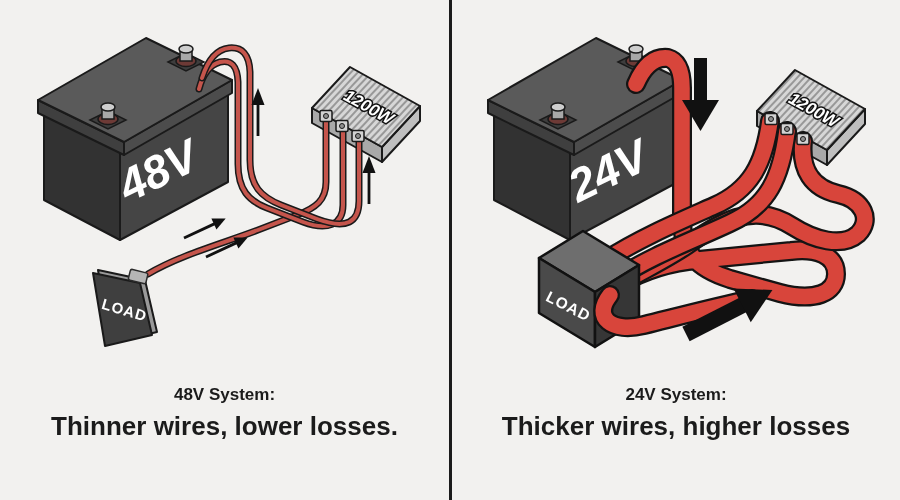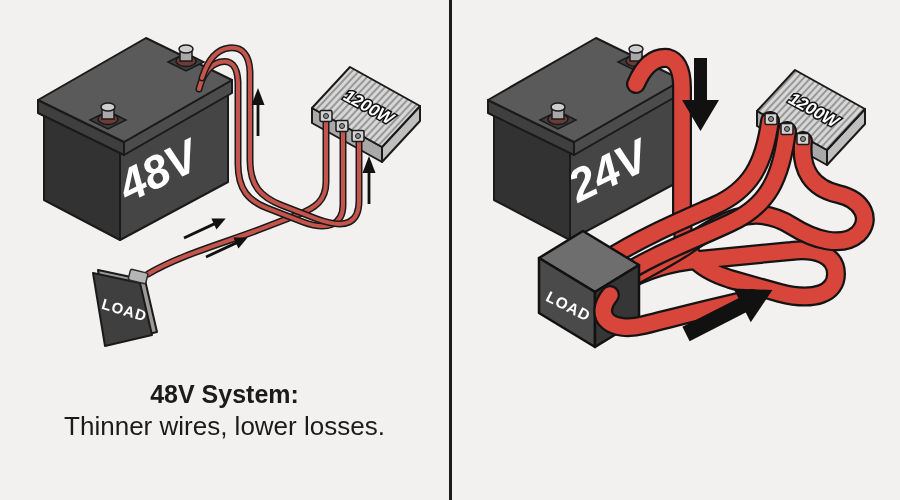--- a/index.html
+++ b/index.html
@@ -4,22 +4,22 @@
 <style>
   html,body{margin:0;padding:0;}
   body{font-family:"Liberation Sans", sans-serif; background:#e8e8e8;}
   .canvas{position:relative;width:900px;height:500px;background:#f2f1ef;overflow:hidden;}
   .panel{position:absolute;top:0;height:500px;}
   .panel.left{left:0;width:449px;}
   .panel.right{left:452px;width:448px;}
   .divider{position:absolute;left:449px;top:0;width:3px;height:500px;background:#1b1b1b;}
   .panel svg{position:absolute;left:0;top:0;}
   .caption{position:absolute;top:379px;left:0;right:0;text-align:center;color:#1b1b1b;}
-  .cap-title,.cap-formula{font-weight:700;font-size:25px;line-height:31px;}
-  .cap-note{font-weight:400;font-size:26px;line-height:32px;}
+  .cap-title,.cap-formula{font-weight:700;font-size:17px;line-height:31px;}
+  .cap-note{font-weight:700;font-size:26px;line-height:32px;}
   .wire-o{fill:none;stroke:#1a1a1a;stroke-width:7;stroke-linecap:round;stroke-linejoin:round;}
   .wire-c{fill:none;stroke:#c5554c;stroke-width:4;stroke-linecap:round;stroke-linejoin:round;}
   .wire-O{fill:none;stroke:#141414;stroke-width:20;stroke-linecap:round;stroke-linejoin:round;}
   .wire-C{fill:none;stroke:#d8453b;stroke-width:15.5;stroke-linecap:round;stroke-linejoin:round;}
   .outl{stroke:#1a1a1a;stroke-width:2;stroke-linejoin:round;}
   .svg-label{fill:#ffffff;font-weight:700;font-style:italic;text-anchor:middle;}
 </style>
 </head>
 <body>
 
@@ -204,16 +204,18 @@
           <polygon points="682,100 719,100 700.5,131"></polygon>
         </g>
         <g transform="translate(686,334) rotate(-27)">
           <rect x="0" y="-8" width="64" height="16"></rect>
           <polygon points="63,-19 63,19 97,0"></polygon>
         </g>
       </g>
     </svg>
 
     <div class="caption">
+      <div class="cap-title">24V System:</div>
+      <div class="cap-note">Thicker wires, higher losses</div>
     </div>
   </section>
 
 </div>
 
 </body></html>

